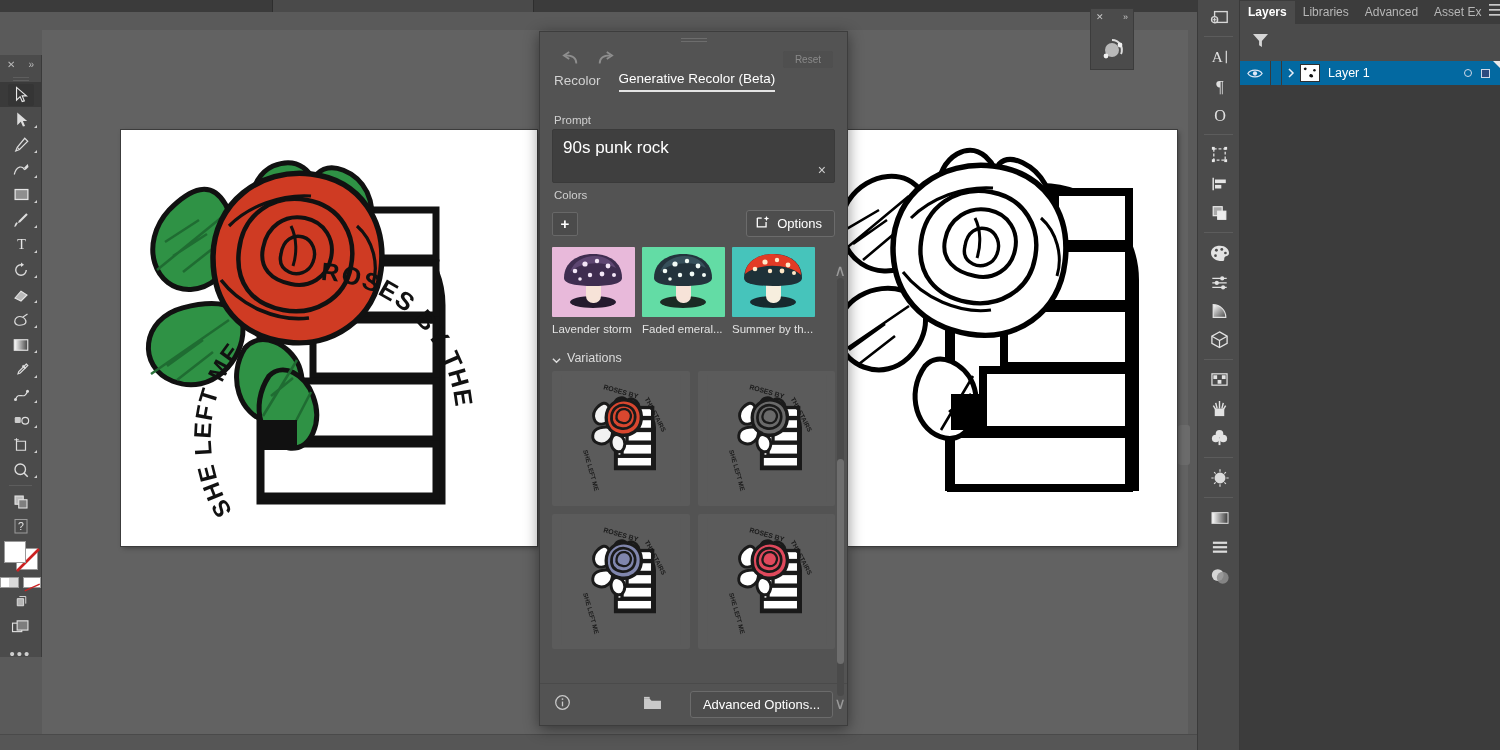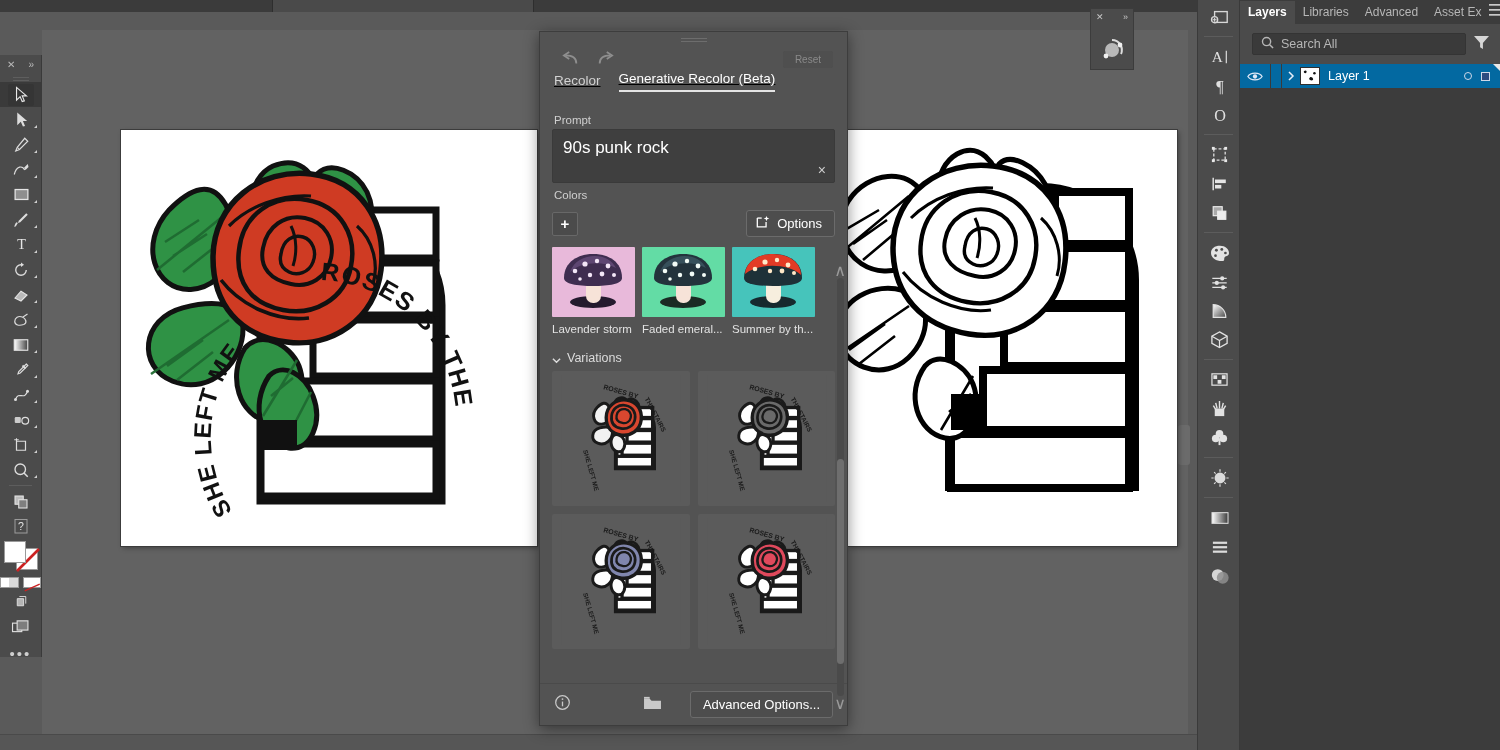--- a/index.html
+++ b/index.html
@@ -77,21 +77,21 @@
     display: flex; flex-direction: column;
   }
   .rp-grip { height: 12px; display:flex; align-items:center; justify-content:center; }
   .rp-grip i { display:block; width:26px; height:1px; background:#6d6d6d; box-shadow: 0 3px 0 #6d6d6d; }
   .rp-toolrow { height: 30px; display: flex; align-items: center; padding: 0 14px; }
   .icon-btn { width: 34px; height: 24px; display:flex; align-items:center; justify-content:center; color:#8e8e8e; }
   .reset-btn {
     margin-left: auto; color: #8a8a8a; font-size: 10px; padding: 3px 12px;
     background: #4f4f4f; border-radius: 2px;
   }
-  .rp-tabs { display: flex; align-items: flex-end; gap: 18px; padding: 8px 14px 16px 14px; height: 34px; text-decoration: underline;}
+  .rp-tabs { display: flex; align-items: flex-end; gap: 18px; padding: 8px 14px 16px 14px; height: 34px;}
   .rp-tab { color: #d2d2d2; font-size: 13.5px; padding-bottom: 4px; }
   .rp-tab.active { color: #ffffff; border-bottom: 2px solid #e4e4e4; }
   .rp-label { color: #cfcfcf; font-size: 11.5px; padding: 6px 14px 3px 14px; }
   .prompt-box {
     margin: 0 12px; background: #3f3f3f; border: 1px solid #3a3a3a; border-radius: 2px;
     height: 54px; position: relative; padding: 8px 10px;
   }
   .prompt-text { color: #ffffff; font-size: 17px; }
   .prompt-clear { position: absolute; right: 8px; bottom: 5px; color: #cfcfcf; font-size: 14px; line-height: 1; }
   .colors-row { display: flex; align-items: center; padding: 6px 12px 0 12px; }
@@ -915,29 +915,20 @@
             <g fill="#c9c9c9">
               <rect y="0" width="16" height="1.7"></rect>
               <rect y="5" width="16" height="1.7"></rect>
               <rect y="10" width="16" height="1.7"></rect>
             </g>
           </svg>
       </div>
     </div>
 
     <div class="lp-searchrow">
-      <div class="lp-search">
-        <span>
-          <svg width="13" height="13" viewBox="0 0 14 14">
-              <circle cx="6" cy="6" r="4.4" fill="none" stroke="#b6b6b6" stroke-width="1.5"></circle>
-              <path d="M9.4 9.4 L13 13" stroke="#b6b6b6" stroke-width="1.6"></path>
-            </svg>
-        </span>
-        <span>Search All</span>
-      </div>
       <span>
         <svg width="17" height="15" viewBox="0 0 18 16">
             <path d="M1 1 L17 1 L10.5 8.5 L10.5 15 L7.5 13 L7.5 8.5 Z" fill="#d6d6d6"></path>
           </svg>
       </span>
     </div>
 
     <div class="lp-row">
       <span class="lp-eye">
         <svg width="16" height="11" viewBox="0 0 18 12">

